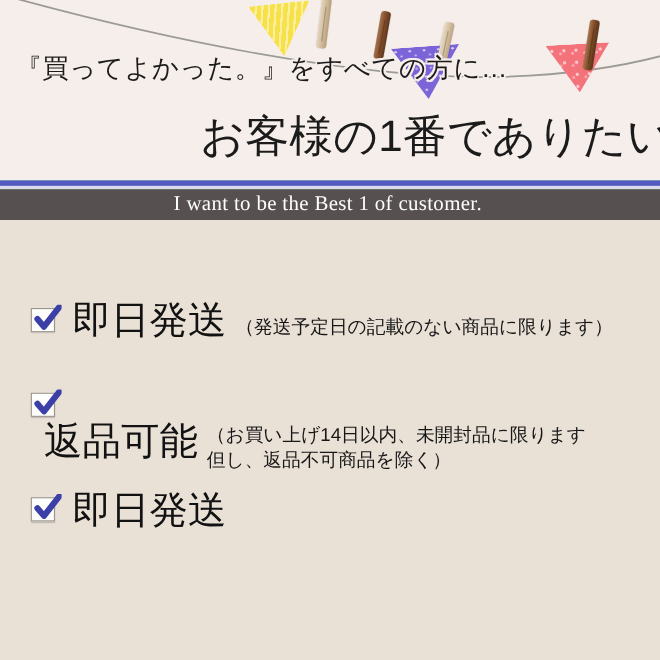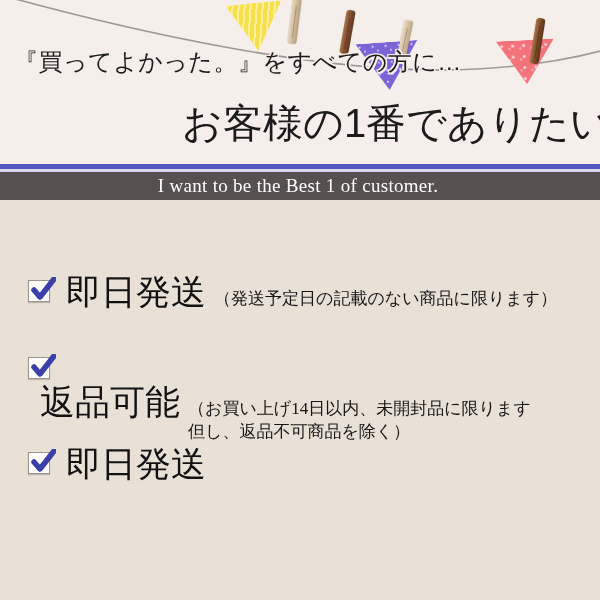--- a/index.html
+++ b/index.html
@@ -222,23 +222,22 @@
     font-size: 17px;
     color: #161616;
     margin-left: 8px;
     line-height: 1.35;
     white-space: pre-line;
     text-shadow:
       1.2px 0 0 #e9e0d6, -1.2px 0 0 #e9e0d6,
       0 1.2px 0 #e9e0d6, 0 -1.2px 0 #e9e0d6,
       1.2px 1.2px 0 #e9e0d6, -1.2px 1.2px 0 #e9e0d6,
       1.2px -1.2px 0 #e9e0d6, -1.2px -1.2px 0 #e9e0d6;
-    font-family: Liberation Serif, serif;
-  }
-  .feature-2 .feature-note { align-self: center; margin-top: 15px; }
+  }
+  .feature-2 .feature-note { align-self: center; margin-top: 2px; }
   .feature-note:empty { display: none; }
 </style>
 </head>
 <body>
 
 <div id="banner">
 
   <div class="hero">
 
     <svg class="string" viewBox="0 0 640 110" preserveAspectRatio="none">

